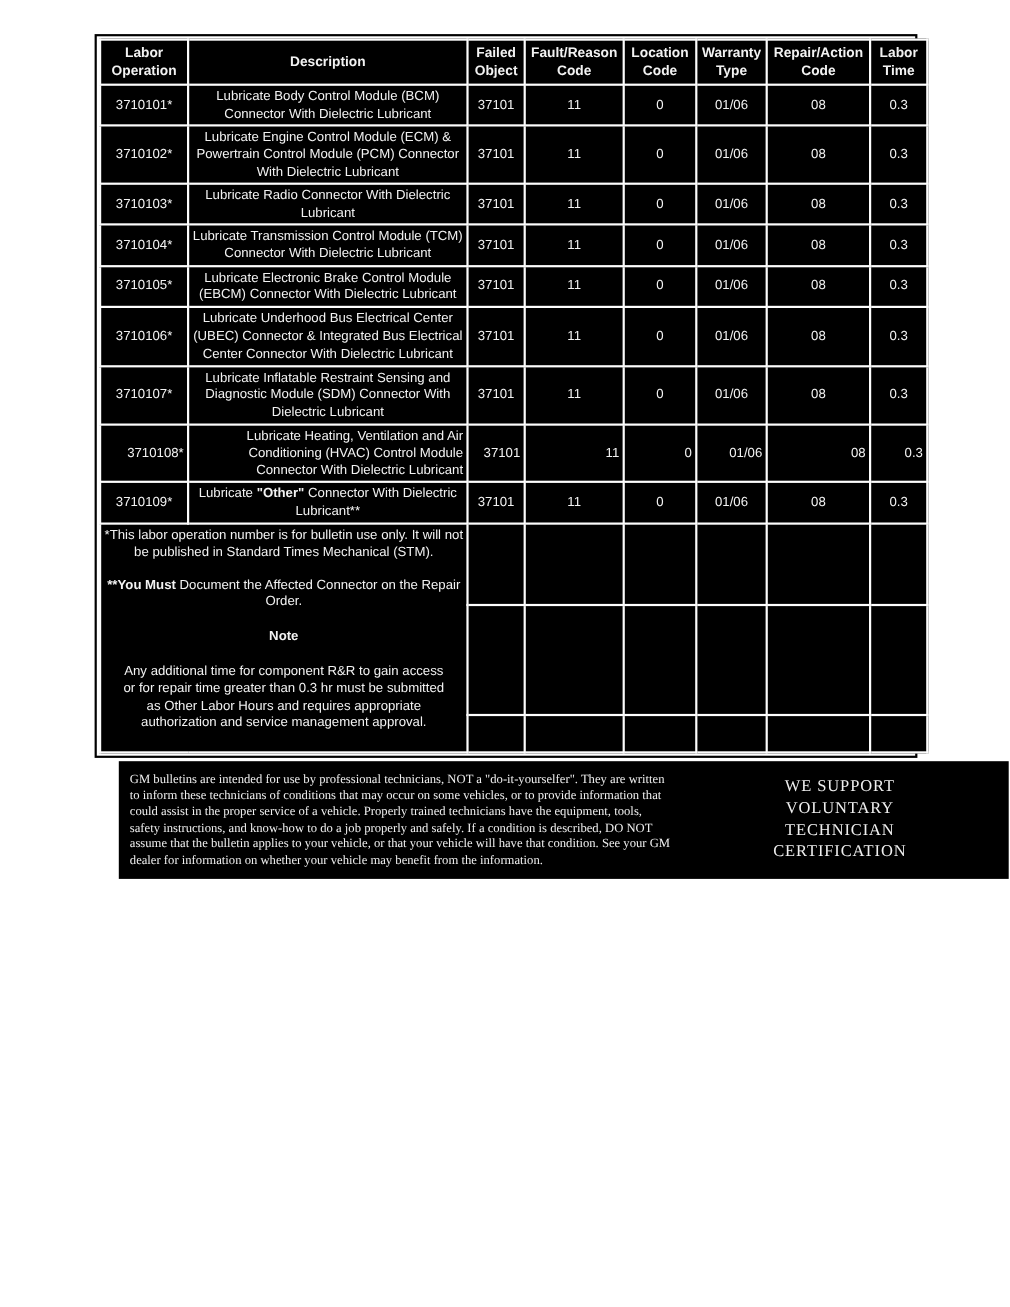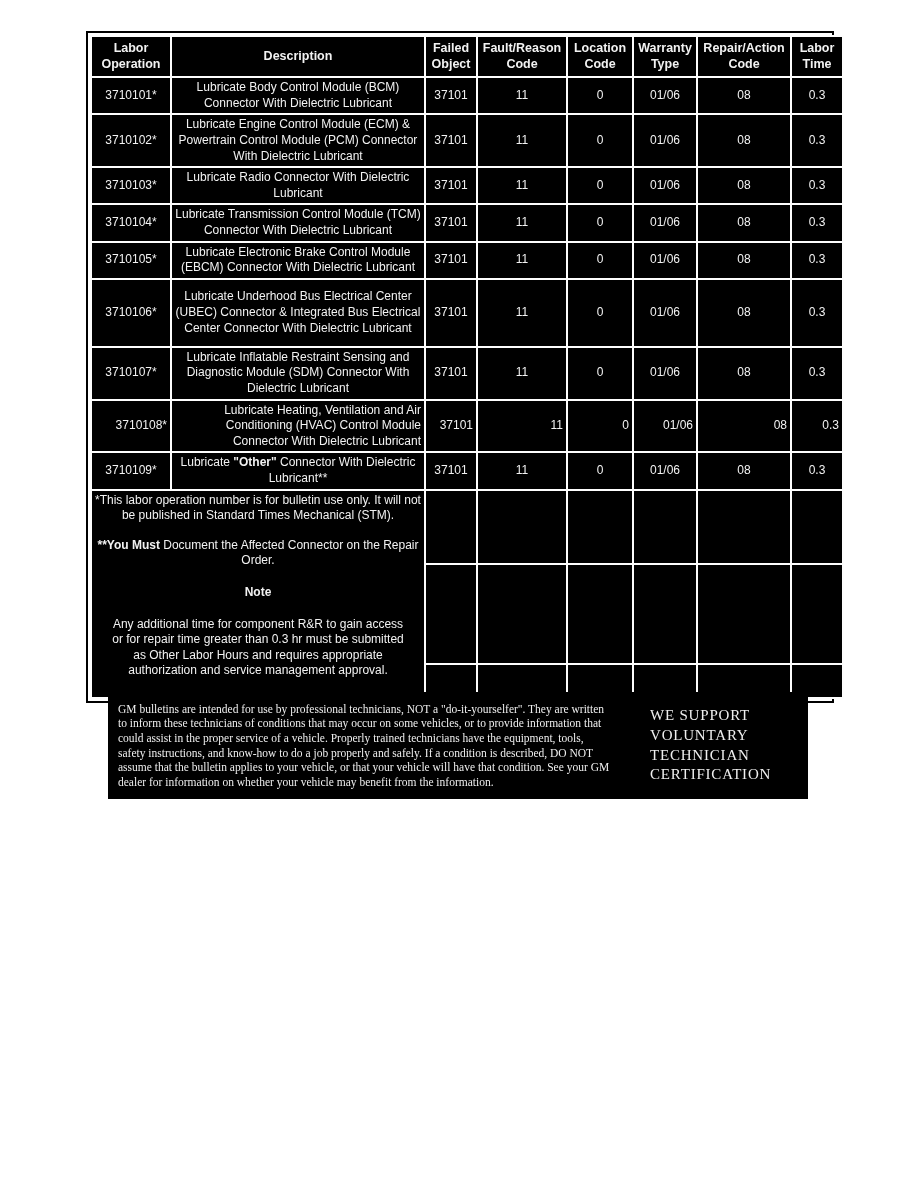--- a/index.html
+++ b/index.html
@@ -23,49 +23,49 @@
   table.labor th {
     font-size: 12.5px; font-weight: bold; line-height: 1.25; padding: 4px 2px;
     height: 40px;
   }
   table.labor td { font-size: 12px; line-height: 1.3; padding: 2px 3px; }
   tbody.rows tr:nth-child(1) td { height: 34px; }
   tbody.rows tr:nth-child(2) td { height: 50px; }
   tbody.rows tr:nth-child(3) td { height: 34px; }
   tbody.rows tr:nth-child(4) td { height: 36px; }
   tbody.rows tr:nth-child(5) td { height: 36px; }
-  tbody.rows tr:nth-child(6) td { height: 68px; margin-top: 40px; }
+  tbody.rows tr:nth-child(6) td { height: 54px; margin-top: 40px; }
   tbody.rows tr:nth-child(7) td { height: 48px; }
   tbody.rows tr:nth-child(8) td { height: 47px; text-align: right; }
   tbody.rows tr:nth-child(9) td { height: 33px; }
   .b { font-weight: bold; }
 
   
   tr.fr1 { height: 58px; } tr.fr2 { height: 78px; } tr.fr3 { height: 26px; }
   td.notes {
     vertical-align: top; text-align: left; padding: 3px 5px 3px 4px;
     font-size: 12px; line-height: 1.24;
   }
   td.notes p { margin: 0 0 14px 0; }
   td.notes p.tight { margin: 16px; }
 
   
   .banner {
-    position: absolute; left: 108px; top: 692px; width: 700px; height: 107px;
+    position: absolute; left: 108px; top: 692px; width: 809px; height: 107px;
     background: #000; color: #efefef;
-    display: flex; align-items: center; gap: 40px;
+    display: flex; align-items: center;
   }
   .disclaimer {
     width: 492px; margin-left: 10px;
     font-family: "Liberation Serif", serif; font-size: 11.5px; line-height: 14.6px;
     text-align: left;
   }
   .ase-wrap { width: 70px; display: flex; justify-content: center; align-items: center; }
   .support {
-    flex: 1; 
+    flex: 1; text-align: center;
     font-family: "Liberation Serif", serif; font-size: 15px; letter-spacing: 0.8px;
     line-height: 1.32; white-space: pre-line;
   }
 </style>
 </head>
 <body>
 
 <div class="table-frame">
   <div class="table-inner">
     <table class="labor">

